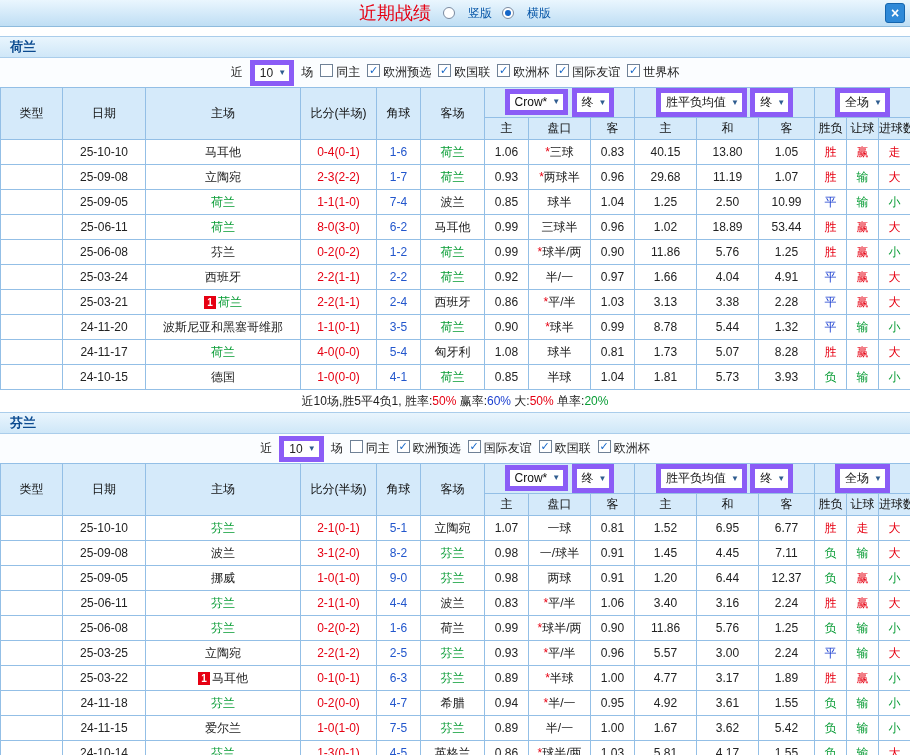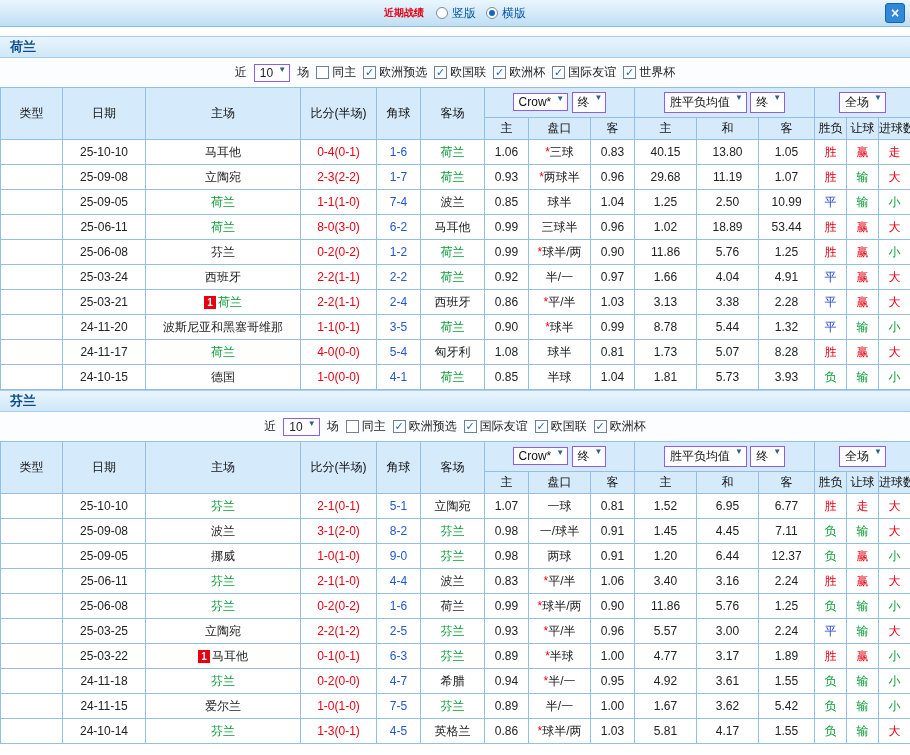--- a/index.html
+++ b/index.html
@@ -2,42 +2,42 @@
 <html style="--title-red: #e60012; --link-blue: #0a58a8; --type-euro-qual: #a10d38; --type-nations-blue: #2c58a8; --type-friendly: #3f74c0; --type-nations-gold: #dd9b33; --win-red: #e60012; --draw-blue: #1b3fd0; --lose-green: #089c35; --score-red: #e60012; --corner-blue: #2256cc; --focus-team-green: #089c35;"><head>
 <meta charset="utf-8">
 <style>
   *{box-sizing:border-box;margin:0;padding:0}
   html,body{width:910px;height:755px;overflow:hidden;background:#fff;
     font-family:"Liberation Sans","DejaVu Sans",sans-serif;font-size:12px;color:#222}
   
   .topbar{height:27px;background:linear-gradient(#eaf6fe,#bfdef4);
     border-bottom:1px solid #8ebbdd;position:relative;
     display:flex;align-items:center;justify-content:center;gap:12px}
-  .title{color:var(--title-red,#e60012);font-weight:bold;font-size:10px}
+  .title{color:var(--title-red,#e60012);font-weight:normal;font-size:18px}
   .radios{display:inline-flex;align-items:center;gap:10px}
-  .radio{display:inline-flex;align-items:center;gap:4px;color:var(--link-blue,#0a58a8);cursor:pointer}
+  .radio{display:inline-flex;align-items:center;gap:13px;color:var(--link-blue,#0a58a8);cursor:pointer}
   .rdot{width:12px;height:12px;border-radius:50%;border:1px solid #7a8aa0;background:#fff;
     display:inline-block;position:relative}
   .rdot.on::after{content:'';position:absolute;left:2px;top:2px;width:6px;height:6px;
     border-radius:50%;background:#1466c8}
   .close{position:absolute;right:5px;top:3px;width:20px;height:20px;background:#2f89d8;
     border:1px solid #1565ad;color:#fff;border-radius:3px;display:flex;align-items:center;
     justify-content:center;font-size:14px;font-weight:bold;cursor:pointer}
   .gap{height:9px}
   
   .sec-header{height:22px;line-height:20px;background:linear-gradient(#e9f5fd,#cfe7f8);
     border-top:1px solid #aacdeb;border-bottom:1px solid #aacdeb;padding-left:10px}
   .sec-title{color:#0b4a8f;font-weight:bold;font-size:13px}
   
   .filters{height:29px;display:flex;align-items:center;justify-content:center;gap:7px;background:#fbfdff}
   .flabel{color:#222}
-  .select{display:inline-flex;border:1px solid #8b5cf6;background:#fff;
+  .select{display:inline-flex;align-items:center;border:5px solid #8b5cf6;background:#fff;
     padding:1px 3px 1px 5px;gap:5px;min-height:17px;cursor:pointer}
   .arr{font-size:8px;color:#2f5c8f;line-height:1}
-  .cb{display:inline-flex;align-items:center;gap:3px;cursor:pointer}
+  .cb{display:inline-flex;gap:3px;cursor:pointer}
   .cbbox{width:13px;height:13px;border:1px solid #6f8196;background:#fff;display:inline-flex;
     align-items:center;justify-content:center;font-size:11px;font-weight:bold;
     color:#1466c8;line-height:1}
   
   table.grid{width:910px;border-collapse:collapse;table-layout:fixed}
   .grid th,.grid td{border:1px solid #93bfe6;text-align:center;overflow:hidden;
     white-space:nowrap;padding:0;font-size:12px}
   .grid thead th{background:#d5eafa;font-weight:normal;color:#111}
   .grid tr.h1 th{height:30px}
   .grid tr.h2 th{height:22px;overflow:visible}
@@ -345,20 +345,21 @@
           <td class="num">1.04</td>
           <td class="num">1.81</td>
           <td class="num">5.73</td>
           <td class="num">3.93</td>
           <td class="res res-l">负</td>
           <td class="res res-l">输</td>
           <td class="res res-l">小</td>
         </tr>
       </tbody>
   </table>
+  <div class="summary"><span>近10场,胜5平4负1, 胜率:</span><span class="res-r">50%</span><span> 赢率:</span><span class="res-d">60%</span><span> 大:</span><span class="res-r">50%</span><span> 单率:</span><span class="res-l">20%</span></div>
 </div>
 
 <div class="section">
   <div class="sec-header">
     <span class="sec-title">芬兰</span>
   </div>
   <div class="filters">
       <span class="flabel">近</span>
       <span class="select">
         <span>10</span>

